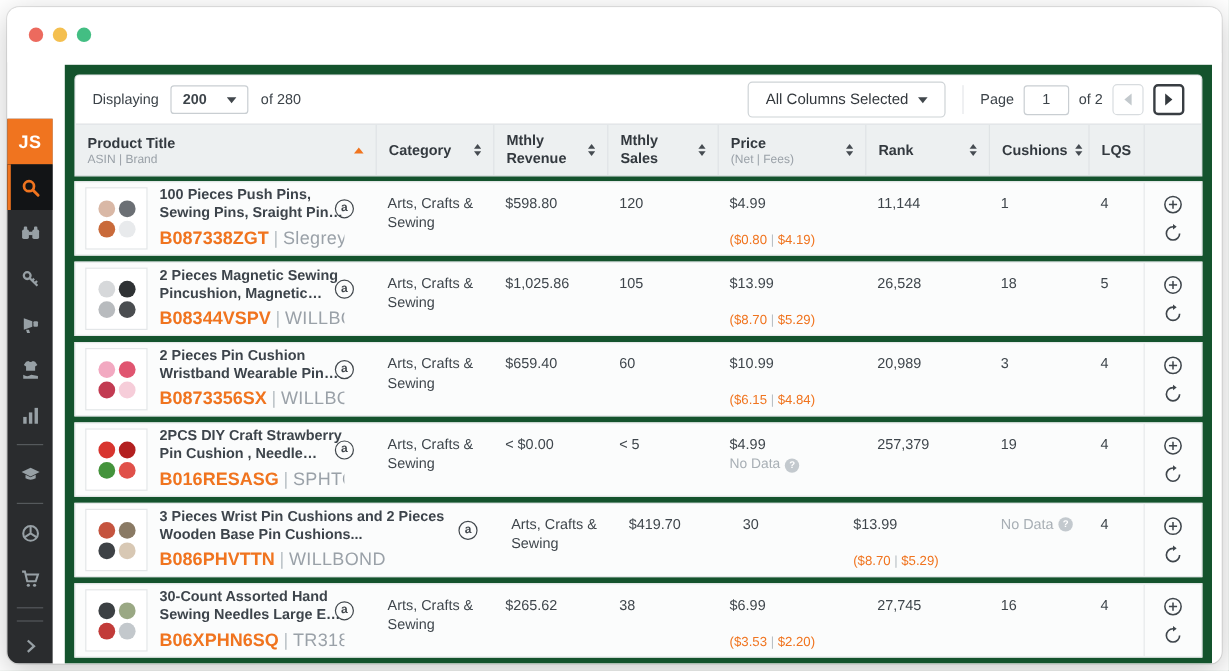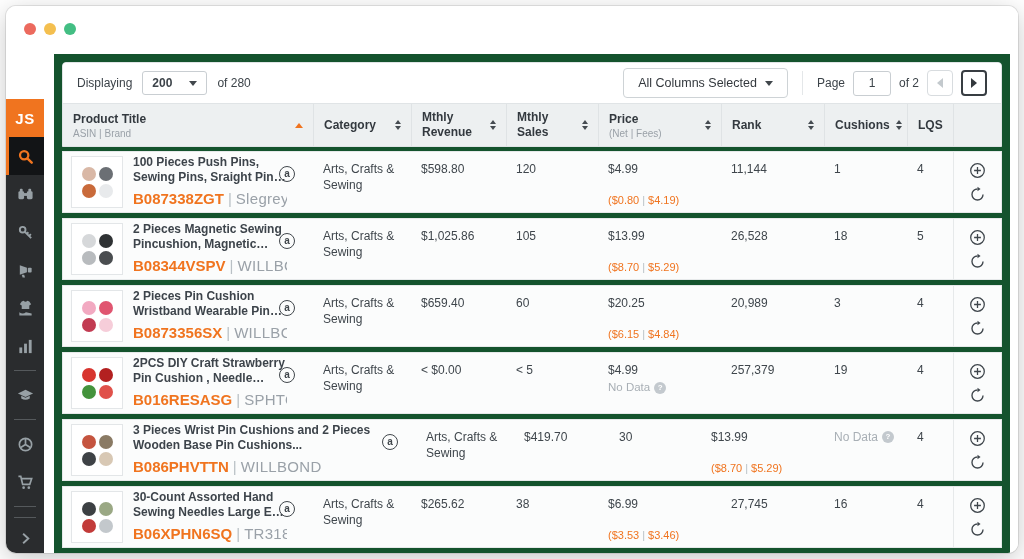--- a/index.html
+++ b/index.html
@@ -378,21 +378,21 @@
         <div class="pmeta">
           <span class="asin">B0873356SX</span><span class="psep">|</span><span class="pbrand">WILLBOND</span>
         </div>
       </div>
       <span class="amz">a</span>
     </div>
     <div class="cell c-category">Arts, Crafts &amp; Sewing</div>
     <div class="cell c-revenue">$659.40</div>
     <div class="cell c-sales">60</div>
     <div class="cell c-price">
-      <div>$20.25</div>
+      <div>$10.99</div>
       <div class="price-sub">
         <span>($6.15</span><span class="fsep">|</span><span>$4.84)</span>
       </div>
 
     </div>
     <div class="cell c-rank">20,989</div>
     <div class="cell c-reviews">
       <span>3</span>
       
     </div>
@@ -515,21 +515,21 @@
         </div>
       </div>
       <span class="amz">a</span>
     </div>
     <div class="cell c-category">Arts, Crafts &amp; Sewing</div>
     <div class="cell c-revenue">$265.62</div>
     <div class="cell c-sales">38</div>
     <div class="cell c-price">
       <div>$6.99</div>
       <div class="price-sub">
-        <span>($3.53</span><span class="fsep">|</span><span>$3.46)</span>
+        <span>($3.53</span><span class="fsep">|</span><span>$2.20)</span>
       </div>
 
     </div>
     <div class="cell c-rank">27,745</div>
     <div class="cell c-reviews">
       <span>16</span>
       
     </div>
     <div class="cell c-lqs">4</div>
     <div class="cell c-actions">

